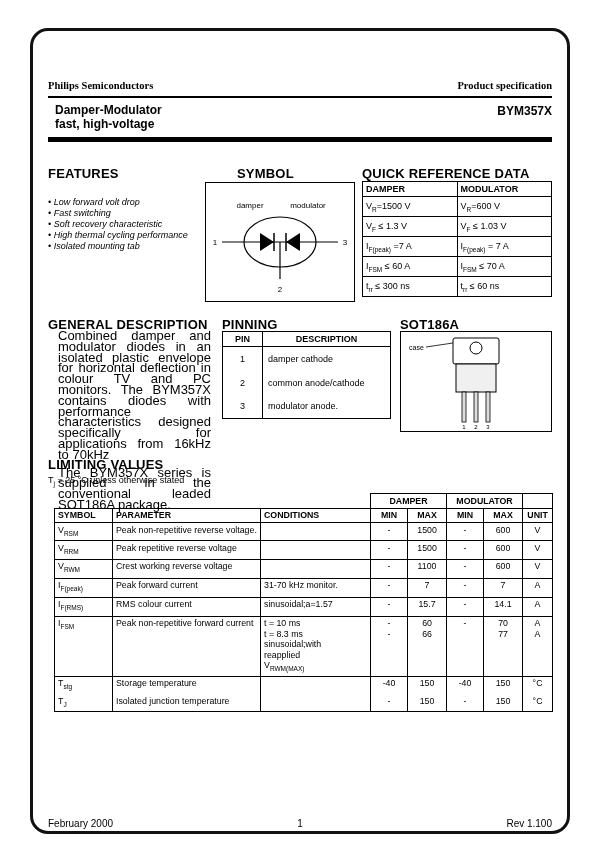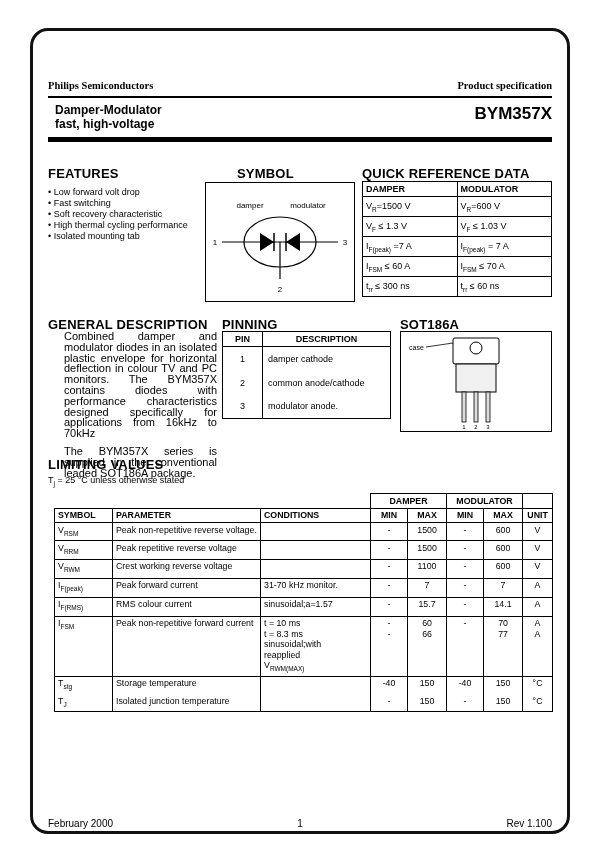--- a/index.html
+++ b/index.html
@@ -8,50 +8,50 @@
   .frame { position:absolute; left:30px; top:28px; width:540px; height:806px;
            border:3px solid #111; border-radius:18px; }
   .content { position:absolute; left:48px; top:80px; width:504px; height:760px; }
 
   .doc-header { position:absolute; top:0; left:0; width:504px; display:flex;
                 justify-content:space-between; font-size:10.5px; font-weight:bold;font-family:Liberation Serif, serif; }
   .rule-thin  { position:absolute; top:16px; left:0; width:504px; height:2px; background:#000; }
   .title-row  { position:absolute; top:23px; left:0; width:504px; display:flex;
                 justify-content:space-between; align-items:flex-start; }
   .title-left { margin-left:7px; font-size:12px; font-weight:bold; line-height:14px; }
-  .part-number { font-size:17px; font-weight:bold; padding-top:1px; }
+  .part-number { font-size:12px; font-weight:bold; padding-top:1px; }
   .rule-thick { position:absolute; top:57px; left:0; width:504px; height:5px; background:#000; }
 
   .sec-heading { font-size:13px; font-weight:bold; letter-spacing:0.2px; }
   .h-features { position:absolute; top:86px; left:0; }
   .h-symbol   { position:absolute; top:86px; left:189px; }
   .h-qrd      { position:absolute; top:86px; left:314px; }
   .h-general  { position:absolute; top:237px; left:0; }
   .h-pinning  { position:absolute; top:237px; left:174px; }
   .h-sot      { position:absolute; top:237px; left:352px; }
   .h-limiting { position:absolute; top:377px; left:0; }
 
-  .features-list { position:absolute; top:107px; left:0; width:152px; list-style:none; }
+  .features-list { position:absolute; top:117px; left:0; width:152px; list-style:none;font-style:italic; }
   .features-list li { font-size:9px; line-height:11px; }
   .features-list li::before { content:"• "; }
 
   .symbol-box { position:absolute; top:102px; left:157px; width:150px; height:120px;
                 border:1px solid #000; }
   .sot-box { position:absolute; top:251px; left:352px; width:152px; height:101px;
              border:1px solid #000; }
   svg text { font-family:"Liberation Sans","DejaVu Sans",sans-serif; }
 
   .qrd-table { position:absolute; top:101px; left:314px; width:190px;
                border-collapse:collapse; font-size:9px; table-layout:fixed; }
   .qrd-table th, .qrd-table td { border:1px solid #000; text-align:left;
                padding:2px 3px; vertical-align:middle; }
   .qrd-table th { font-weight:bold; height:15px; }
   .qrd-table td { height:20px; }
 
-  .gd-text { position:absolute; top:251px; left:16px; width:153px; font-size:11px;
+  .gd-text { position:absolute; top:251px; left:10px; width:153px; font-size:13px;
              line-height:10.8px; text-align:justify; }
   .gd-text p + p { margin-top:7px; }
 
   .pin-table { position:absolute; top:251px; left:174px; width:168px;
                border-collapse:collapse; font-size:9px; table-layout:fixed; }
   .pin-table th { border:1px solid #000; font-weight:bold; height:15px; text-align:center; padding:2px; }
   .pin-table td { border-left:1px solid #000; border-right:1px solid #000;
                   height:24px; vertical-align:middle; padding:2px 5px; }
   .pin-table tr:last-child td { border-bottom:1px solid #000; }
   .pin-table .pin-col { text-align:center; }

